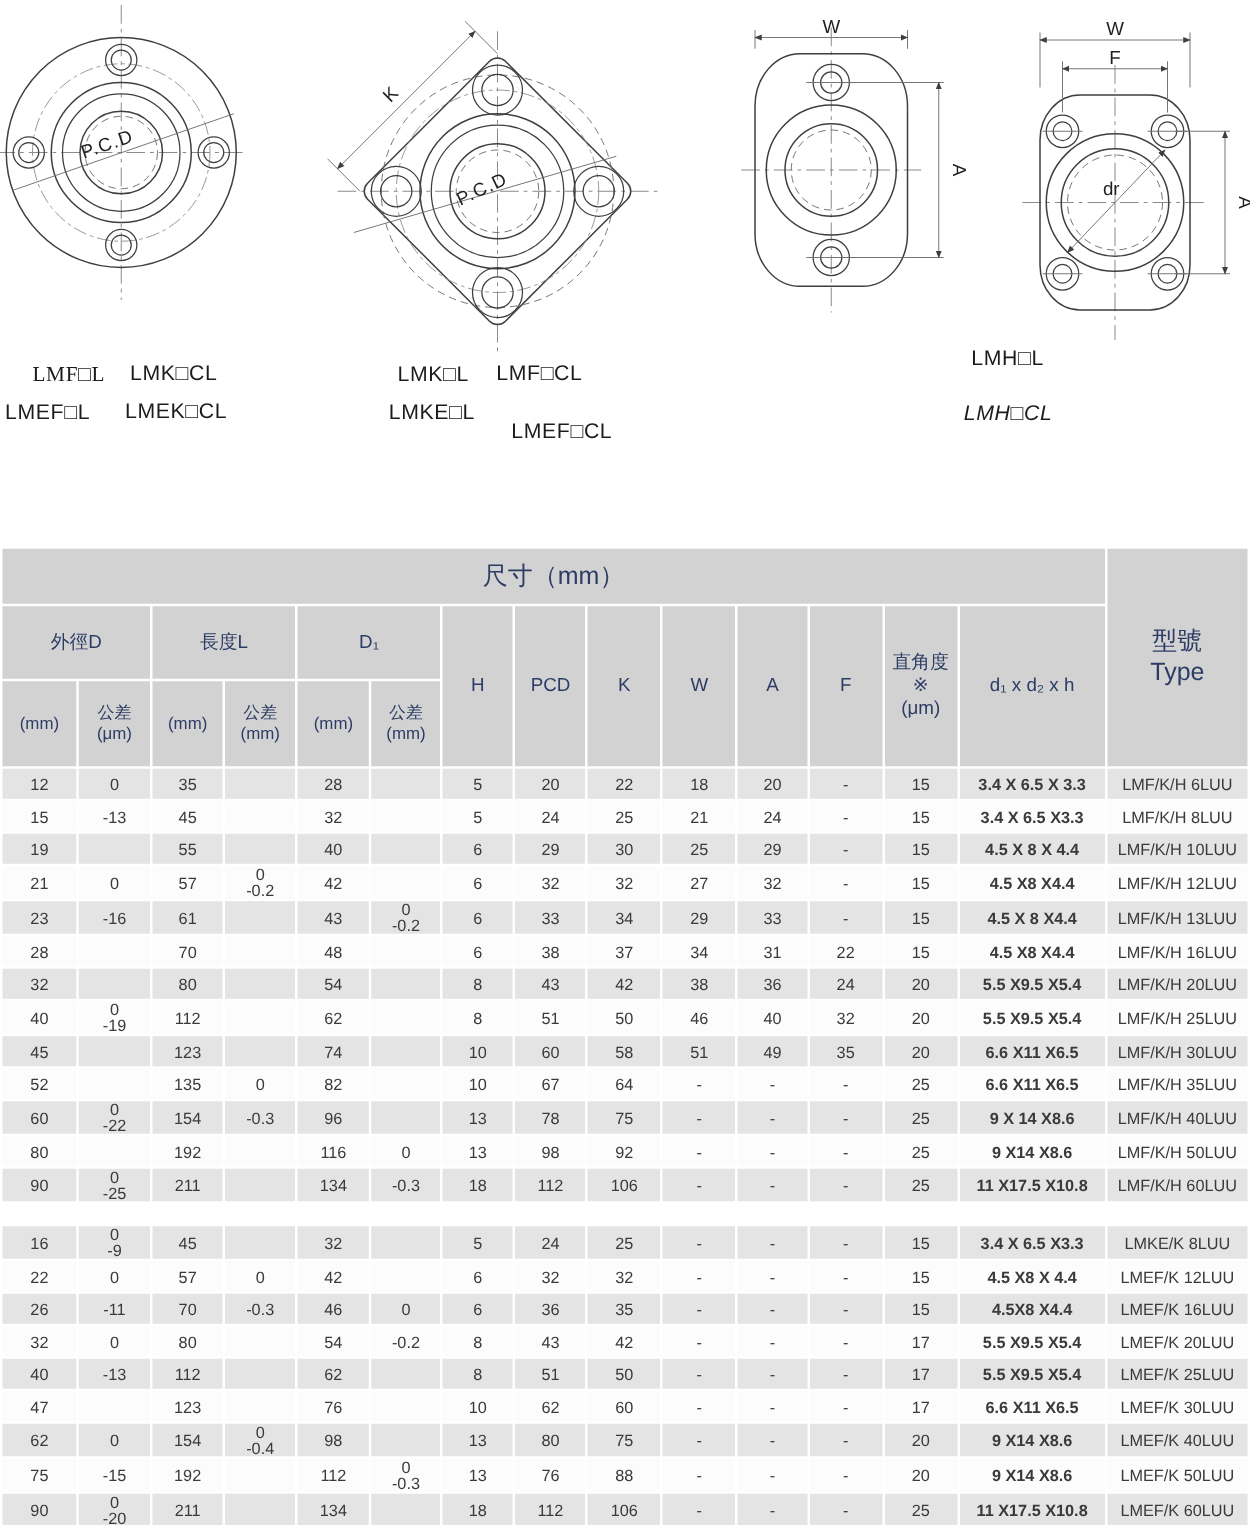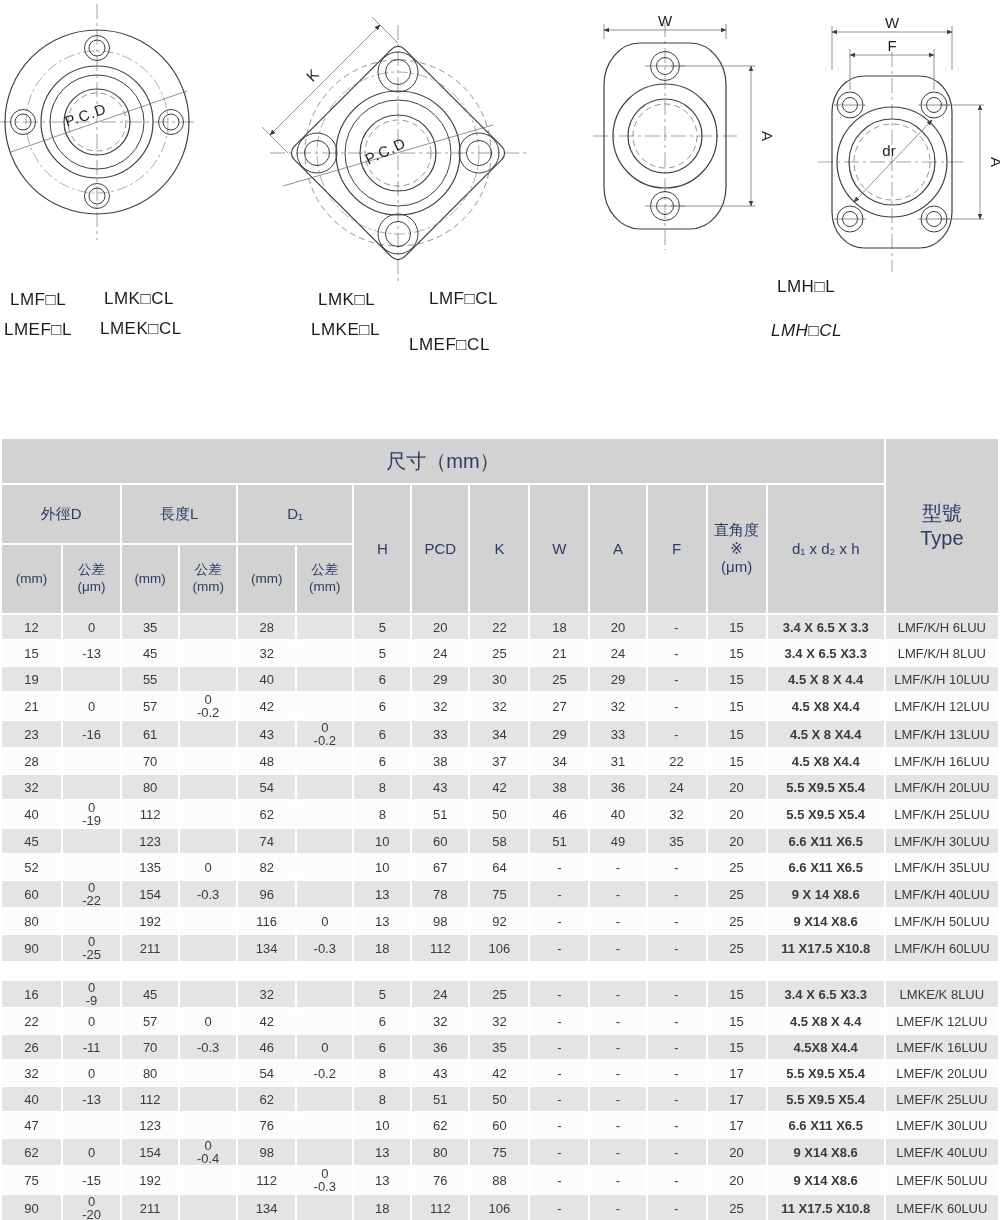--- a/index.html
+++ b/index.html
@@ -175,26 +175,26 @@
       <line x1="-42" y1="-107" x2="42" y2="-107" class="thin" marker-start="url(#arr)" marker-end="url(#arr)"></line>
       <text class="dim" x="0" y="-111" text-anchor="middle">F</text>
 
       <line x1="48" y1="-57" x2="92" y2="-57" class="thin"></line>
       <line x1="48" y1="57" x2="92" y2="57" class="thin"></line>
       <line x1="88" y1="-57" x2="88" y2="57" class="thin" marker-start="url(#arr)" marker-end="url(#arr)"></line>
       <text class="dim" transform="translate(99,0) rotate(90)" text-anchor="middle">A</text>
     </g>
   </svg>
 
-  <div class="model" style="left:10px;top:290px;">LMF□L</div>
+  <div class="model" style="left:26px;top:290px;font-family:Liberation Serif, serif;">LMF□L</div>
   <div class="model" style="left:104px;top:289px;text-align:right;">LMK□CL</div>
   <div class="model" style="left:4px;top:320px;">LMEF□L</div>
   <div class="model" style="left:100px;top:319px;">LMEK□CL</div>
   <div class="model" style="left:318px;top:290px;">LMK□L</div>
-  <div class="model" style="left:429px;top:289px;text-align:right;">LMF□CL</div>
+  <div class="model" style="left:397px;top:289px;text-align:right;">LMF□CL</div>
   <div class="model" style="left:311px;top:320px;">LMKE□L</div>
   <div class="model" style="left:409px;top:319px;margin-top:16px;">LMEF□CL</div>
   <div class="model" style="left:777px;top:277px;">LMH□L</div>
   <div class="model" style="left:771px;top:321px;font-style:italic;">LMH□CL</div>
 </div>
 
 <table class="spec">
   <colgroup>
     <col style="width:59px">
       <col style="width:57px">

